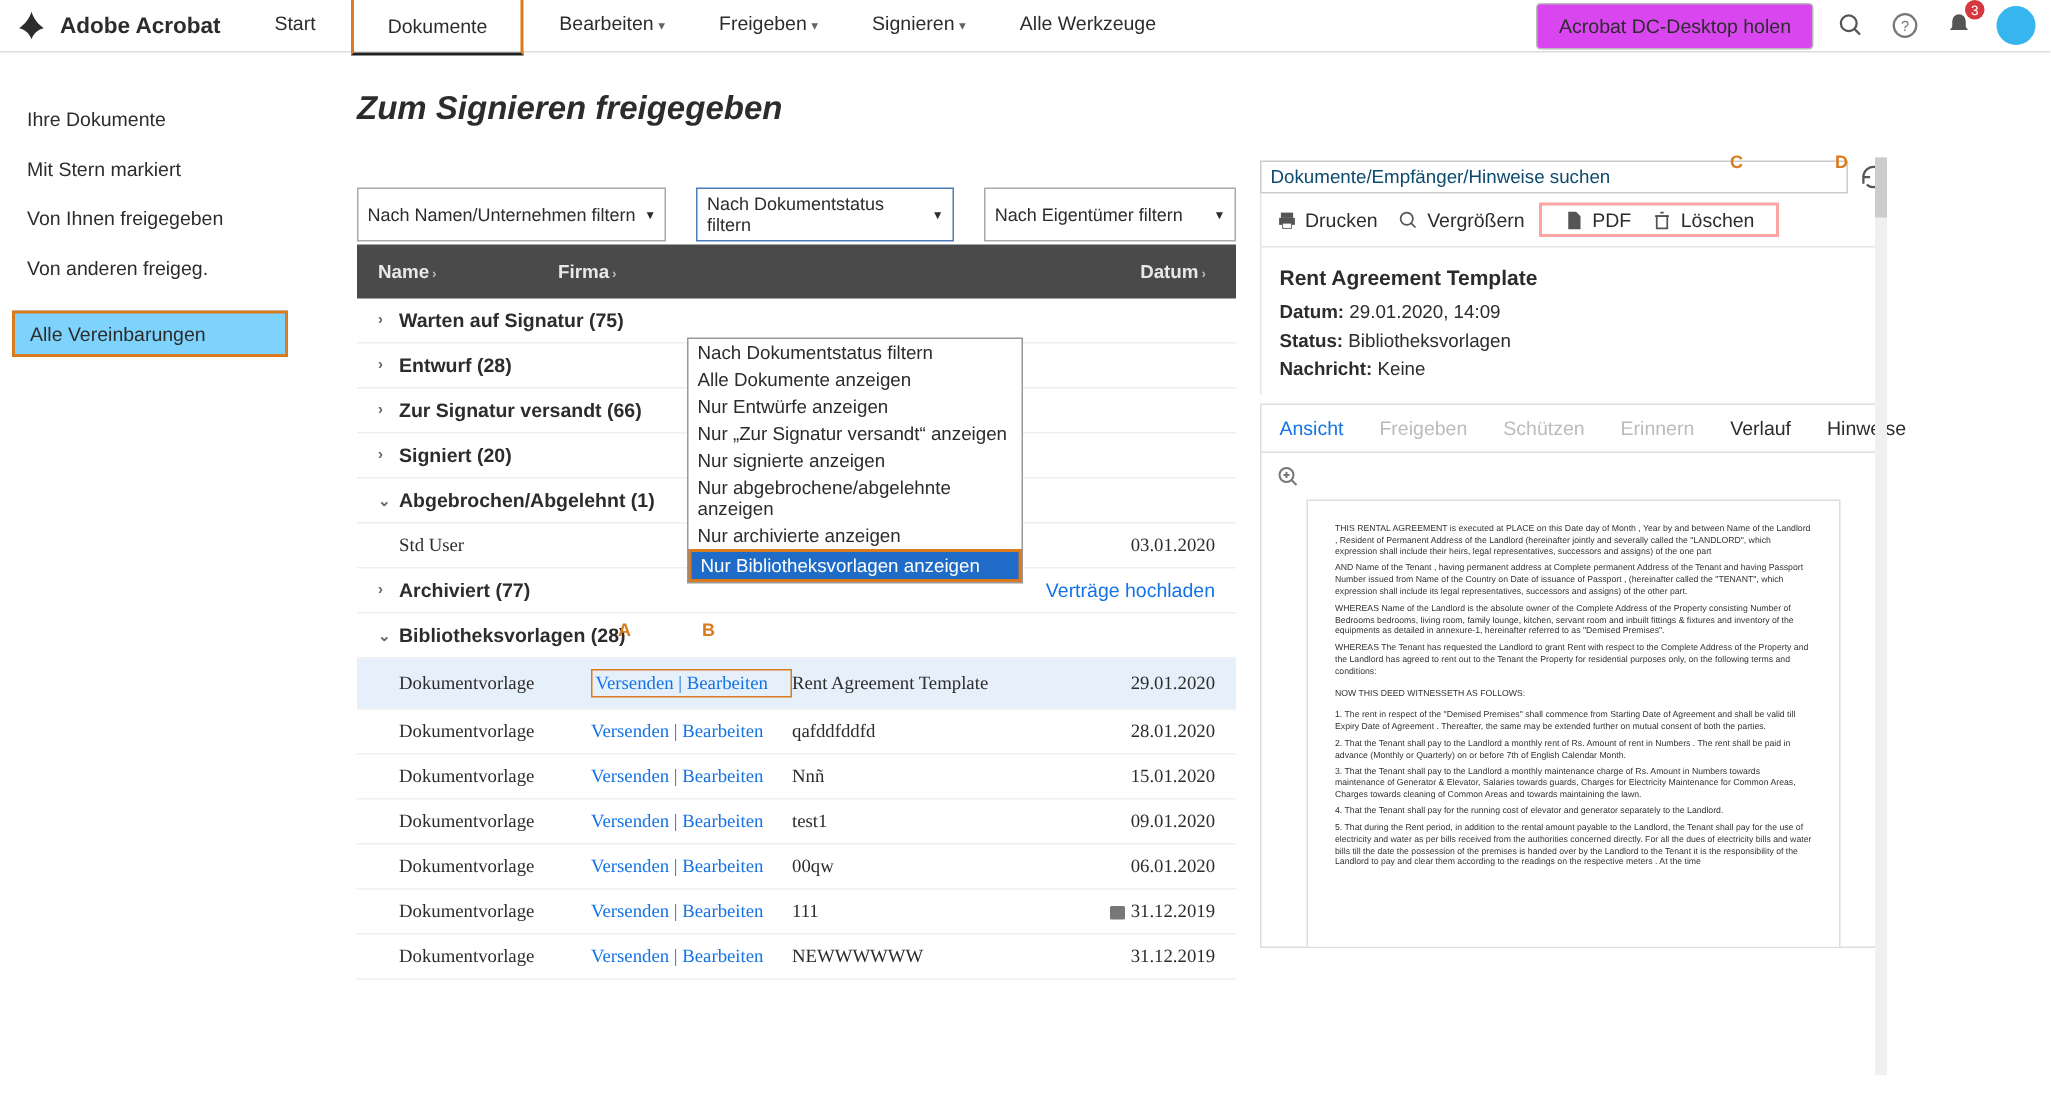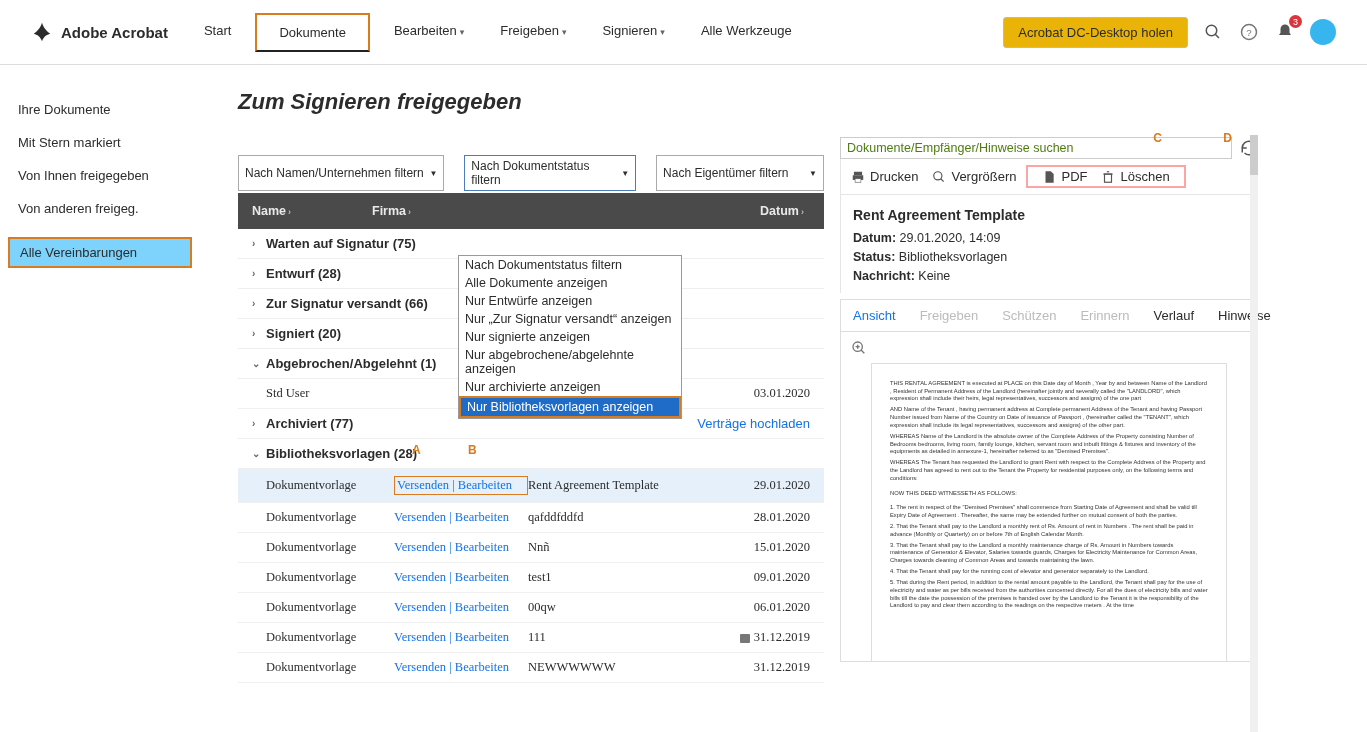--- a/index.html
+++ b/index.html
@@ -1,28 +1,28 @@
 <!DOCTYPE html>
 <html><head>
 <meta charset="utf-8">
 <style>
   * { box-sizing: border-box; margin: 0; padding: 0; }
   body { font-family: -apple-system, BlinkMacSystemFont, "Segoe UI", Arial, sans-serif; font-size: 13px; color: #2c2c2c; background: #fff; }
   
   
-  .topnav { display: flex; align-items: center; height: 65px; border-bottom: 1px solid #ddd; padding: 0 31px; }
+  .topnav { display: flex; align-items: center; height: 35px; border-bottom: 1px solid #ddd; padding: 0 10px; }
   .logo-wrap { display: flex; align-items: center; gap: 8px; font-weight: 700; font-size: 15px; margin-right: 24px; }
   .logo-icon { width: 22px; height: 22px; }
   .nav-items { display: flex; gap: 12px; }
   .nav-item { padding: 10px 12px; cursor: pointer; position: relative; color: #2c2c2c; }
   .nav-item .caret { font-size: 9px; margin-left: 3px; color: #666; }
   .nav-item.active { border-bottom: 2px solid #222; font-weight: 500; }
   .orange-box { border: 2px solid #d97b1e; }
   .nav-right { margin-left: auto; display: flex; align-items: center; gap: 14px; }
-  .btn-outline { border: 1px solid #bbb; border-radius: 3px; padding: 7px 14px; cursor: pointer; background: #eab308; }
+  .btn-outline { border: 1px solid #bbb; border-radius: 3px; padding: 7px 14px; cursor: pointer; background: #d946ef; }
   .icon-btn { width: 22px; height: 22px; cursor: pointer; display: flex; align-items: center; justify-content: center; color: #555; }
   .notif { position: relative; }
   .notif-badge { position: absolute; top: -6px; right: -6px; background: #d7373f; color: #fff; font-size: 9px; width: 13px; height: 13px; border-radius: 50%; display: flex; align-items: center; justify-content: center; }
   .avatar { width: 26px; height: 26px; border-radius: 50%; background: #36b5ef; }
 
   
   .layout { display: flex; height: 682px; }
   .sidebar { width: 200px; padding: 28px 0 0 0; }
   .sidebar-item { padding: 9px 18px; cursor: pointer; font-size: 13px; color: #2c2c2c; }
   .sidebar-item.sel { background: #7dd3fc; border: 2px solid #d97b1e; margin: 4px 8px 4px 8px; padding: 6px 10px; }
@@ -63,21 +63,21 @@
   .col-actions.boxed { border: 1px solid #d97b1e; padding: 1px 2px; position: relative; }
   .col-title { flex: 1; }
   .col-date { width: 76px; text-align: right; }
   .col-badge-date { width: 88px; text-align: right; }
   .mini-badge { display: inline-block; background: #777; width: 10px; height: 9px; margin-right: 4px; border-radius: 1px; vertical-align: middle;}
   .callout { position: absolute; font-weight: 700; font-size: 12px; color: #d97b1e; }
   
   
   .main-right { width: 418px; margin-left: 16px; position: relative; }
   .search-row { display: flex; align-items: center; gap: 8px; margin-top: 48px; }
-  .search-box { flex: 1; border: 1px solid #ccc; padding: 3px 6px; font-size: 12.5px; color: #4d7c0f; }
+  .search-box { flex: 1; border: 1px solid #ccc; padding: 3px 6px; font-size: 12.5px; color: #0c4a6e; }
   .refresh-ic { width: 18px; height: 18px; cursor: pointer; }
   .scroll-ind { width: 8px; background: #f0f0f0; position: absolute; right: 0; top: 46px; bottom: 0; }
   .scroll-thumb { width: 8px; background: #ccc; height: 40px; position: absolute; top: 0; }
   
   .action-bar { display: flex; align-items: center; gap: 14px; border: 1px solid #e5e5e5; border-top: none; padding: 8px 10px; font-size: 13px; }
   .ab-item { display: flex; align-items: center; gap: 5px; cursor: pointer; }
   .ab-box { border: 2px solid #fca5a5; display: flex; gap: 14px; padding: 2px 14px; margin: -2px -4px;}
   
   .meta { padding: 10px 12px 6px; font-size: 12.5px; line-height: 1.55; border-left:1px solid #e5e5e5; border-right:1px solid #e5e5e5;}
   .meta-title { font-weight: 600; font-size: 14px; margin-bottom: 2px;}

